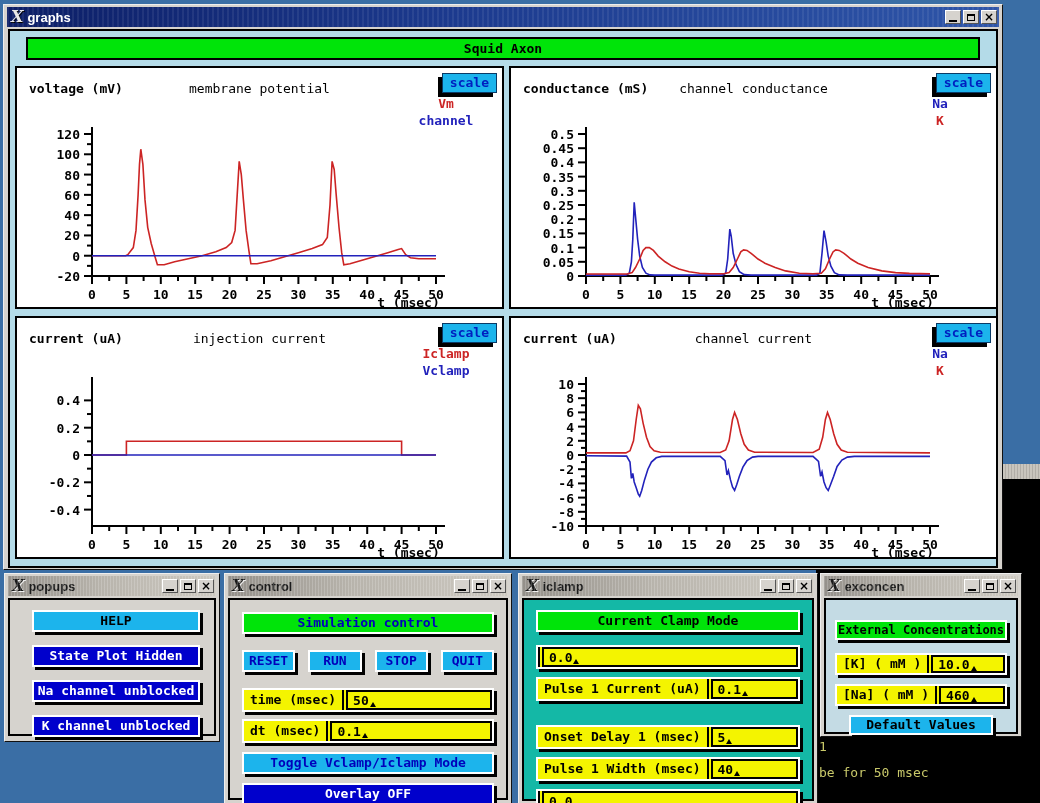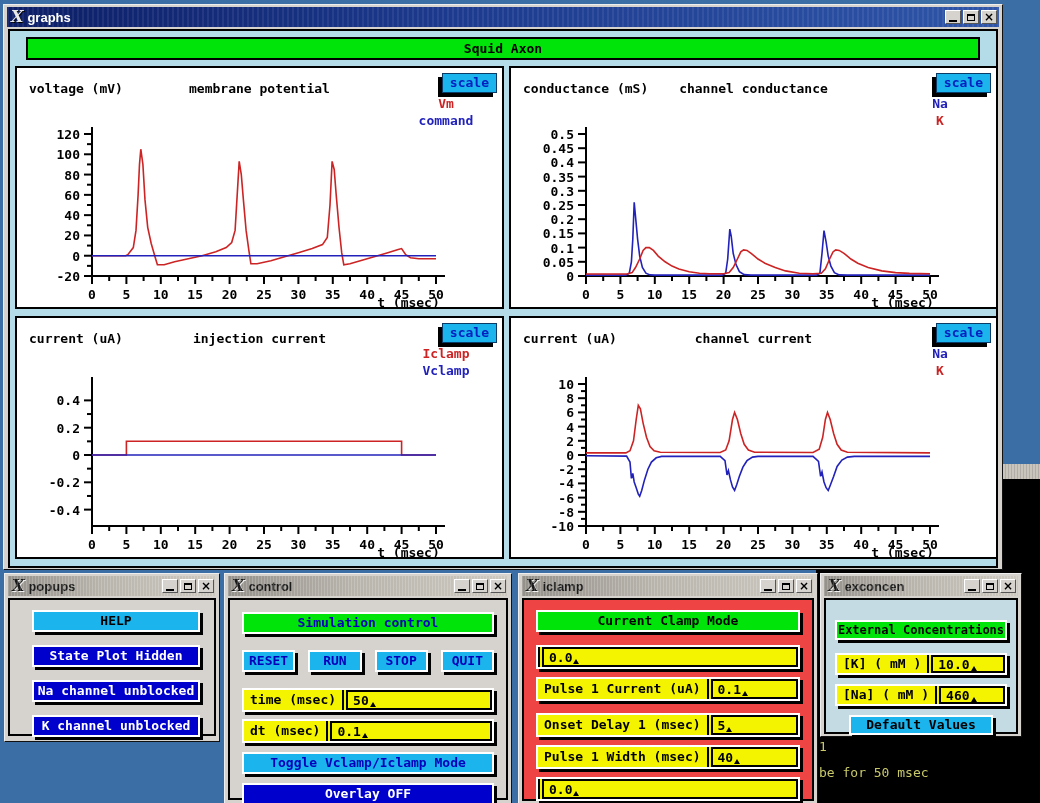--- a/index.html
+++ b/index.html
@@ -40,21 +40,21 @@
              background:#b4dbe8;border:2px solid #000;}
   .banner{position:absolute;left:16px;right:16px;top:6px;height:19px;
           background:#00e409;border:2px solid #000;text-align:center;
           font-weight:bold;font-size:13px;line-height:19px;color:#000;}
   .panel{position:absolute;width:489px;height:243px;background:#fff;
          border:2px solid #000;box-sizing:border-box;}
   .p1{left:5px;top:35px;} .p2{left:499px;top:35px;}
   .p3{left:5px;top:285px;} .p4{left:499px;top:285px;}
   .ylab{position:absolute;left:12px;top:13px;font-weight:bold;font-size:13px;color:#000;}
   .ptitle{position:absolute;left:0;right:0;top:13px;text-align:center;
-          font-weight:bold;font-size:13px;color:#000;}
+          font-weight:normal;font-size:13px;color:#000;}
   .scale-btn{position:absolute;top:5px;right:5px;background:#1cb4ec;color:#0020c0;
              font-weight:bold;font-size:13px;padding:1px 7px 2px 7px;
              border:1px solid #0a3a66;box-shadow:-4px 4px 0 0 #000;cursor:pointer;}
   .legend{position:absolute;right:10px;top:27px;width:92px;text-align:center;
           font-weight:bold;font-size:13px;line-height:17px;}
   svg.plot{position:absolute;left:0;top:0;}
   svg.plot text{font-family:"DejaVu Sans Mono",monospace;font-weight:bold;
                 font-size:13px;fill:#000;}
   
   .scontent{margin:0 3px 3px 3px;border:2px solid #000;box-sizing:border-box;}
@@ -109,21 +109,21 @@
   </div>
   <div class="g-content">
     <div class="banner">Squid Axon</div>
 
     <div class="panel p1">
       <div class="ylab">voltage (mV)</div>
       <div class="ptitle">membrane potential</div>
       <div class="scale-btn">scale</div>
       <div class="legend">
         <div style="color: rgb(204, 36, 36);">Vm</div>
-        <div style="color: rgb(34, 34, 187);">command</div>
+        <div style="color: rgb(34, 34, 187);">channel</div>
       </div>
       <svg class="plot" width="489" height="243">
           <line x1="75" y1="59" x2="75" y2="208" stroke="#000" stroke-width="2"></line>
           <line x1="74" y1="208" x2="428" y2="208" stroke="#000" stroke-width="2"></line>
           <line x1="67" y1="208" x2="75" y2="208" stroke="#000" stroke-width="2"></line>
           <text x="63" y="213" text-anchor="end">-20</text>
           <line x1="67" y1="187.71428571428572" x2="75" y2="187.71428571428572" stroke="#000" stroke-width="2"></line>
           <text x="63" y="192.71428571428572" text-anchor="end">0</text>
           <line x1="67" y1="167.42857142857144" x2="75" y2="167.42857142857144" stroke="#000" stroke-width="2"></line>
           <text x="63" y="172.42857142857144" text-anchor="end">20</text>
@@ -477,30 +477,30 @@
           <span class="gmin"></span>
         </span>
       <span class="wbtn">
           <span class="gmax"></span>
         </span>
       <span class="wbtn">
           <span class="gclose">×</span>
         </span>
     </span>
   </div>
-  <div class="scontent" style="background:#ef4444;padding:10px 12px 0 12px;height:203px;">
+  <div class="scontent" style="background:#14b8a6;padding:10px 12px 0 12px;height:203px;">
     <div class="btn3d hdr-green" style="color:#000;margin-bottom:13px;">Current Clamp Mode</div>
     <div class="frow" style="margin-bottom:8px;">
       <span class="fsep"></span>
       <span class="fval">
           <span>0.0</span>
           <span class="caret"></span>
         </span>
     </div>
-    <div class="frow" style="margin-bottom:12px;">
+    <div class="frow" style="margin-bottom:24px;">
       <span class="flabel">Pulse 1 Current (uA)</span>
       <span class="fsep"></span>
       <span class="fval">
           <span>0.1</span>
           <span class="caret"></span>
         </span>
     </div>
     <div class="frow" style="margin-bottom:8px;">
       <span class="flabel">Onset Delay 1 (msec)</span>
       <span class="fsep"></span>

